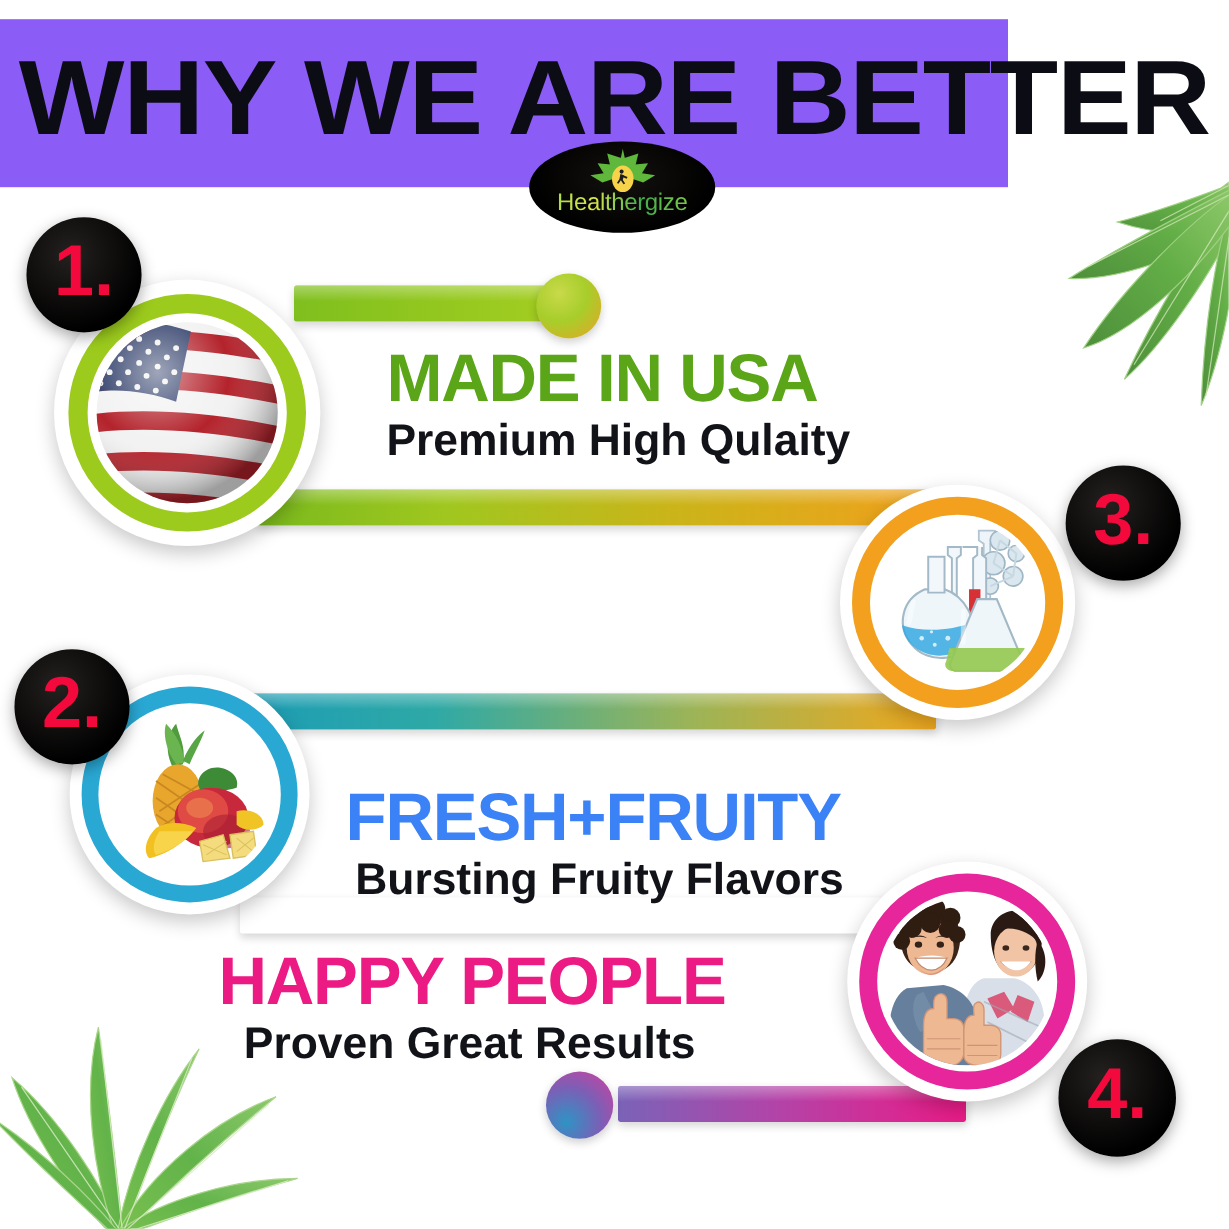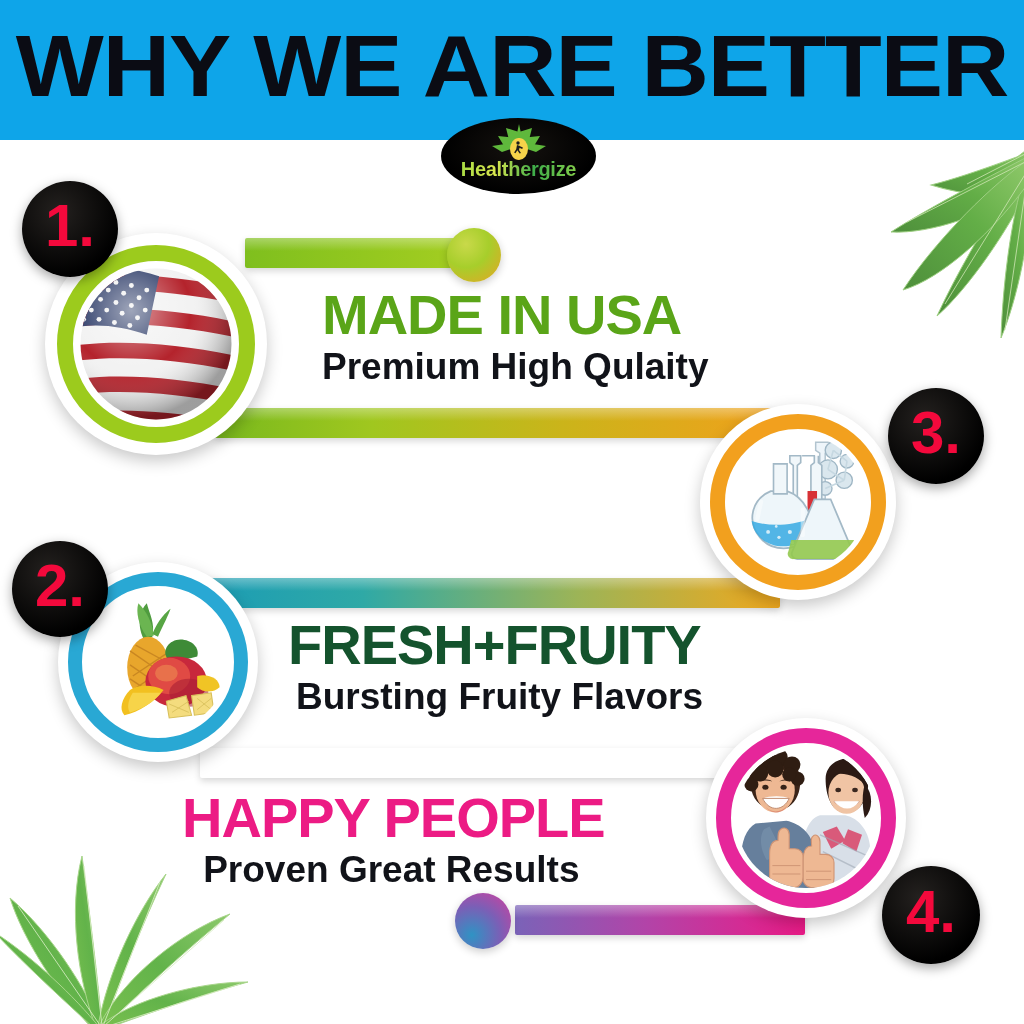--- a/index.html
+++ b/index.html
@@ -6,22 +6,22 @@
   body {
     width:1024px; height:1024px; overflow:hidden;
     background:#ffffff;
     font-family:"Liberation Sans", sans-serif;
     position:relative;
   }
   #stage { position:relative; width:1024px; height:1024px; background:#fff; overflow:hidden; }
 
   
   .banner {
-    position:absolute; left:0; top:0; width:1024px; height:140px;
-    background:#0ea5e9;
+    position:absolute; left:0; top:16px; width:840px; height:140px;
+    background:#8b5cf6;
   }
   .banner-title {
     position:absolute; left:0; top:16px; width:1024px;
     text-align:center;
     font-size:88px; line-height:100px;
     font-weight:bold;
     letter-spacing:-1px;
     color:#0b0c14;
     font-family:"Liberation Sans Narrow","Liberation Sans",sans-serif;
     transform:scaleX(1.06);
@@ -32,21 +32,21 @@
   
   .logo {
     position:absolute; left:441px; top:118px; width:155px; height:76px;
     border-radius:50%;
     background:radial-gradient(ellipse at 50% 40%, #15120f 0%, #000 70%);
     overflow:hidden;
   }
   .logo-leaf { position:absolute; left:50%; top:4px; width:62px; height:40px; transform:translateX(-50%); }
   .logo-word {
     position:absolute; left:0; top:40px; width:100%;
-    text-align:center; font-size:20px; font-weight:bold; letter-spacing:-.3px;
+    text-align:center; font-size:20px; font-weight:normal; letter-spacing:-.3px;
     background:linear-gradient(90deg,#8ed63f 0%,#d8e64e 35%,#3fae4a 60%,#9fd94a 100%);
     -webkit-background-clip:text; background-clip:text; color:transparent;
     font-family:"Liberation Sans",sans-serif;
   }
 
   
   .leaf-tr { position:absolute; right:-8px; top:138px; width:215px; height:215px; }
   .leaf-bl { position:absolute; left:-10px; bottom:-8px; width:260px; height:250px; }
 
   
@@ -122,21 +122,21 @@
   .feat-sub {
     font-size:37px; font-weight:bold; line-height:44px; color:#111319;
     white-space:nowrap; font-family:"Liberation Sans",sans-serif;text-align:center;
   }
   #feat1 { left:322px; top:285px; }
   #feat1 .feat-title { color:#5aa518; }
   #feat2 { left:250px; top:450px; }
   #feat2 .feat-title { color:#c2760f; }
   #feat2 .feat-sub { margin-left:-14px; }
   #feat3 { left:288px; top:615px; }
-  #feat3 .feat-title { color:#14532d; }
+  #feat3 .feat-title { color:#3b82f6;margin-top:36px; }
   #feat3 .feat-sub { margin-left:8px; }
   #feat4 { left:178px; top:788px; }
   #feat4 .feat-title { color:#ec1b84; margin-left:4px;}
   #feat4 .feat-sub { }
 
   
   .flag-sphere{ position:absolute; inset:0; border-radius:50%; overflow:hidden; }
 </style>
 </head>
 <body>

